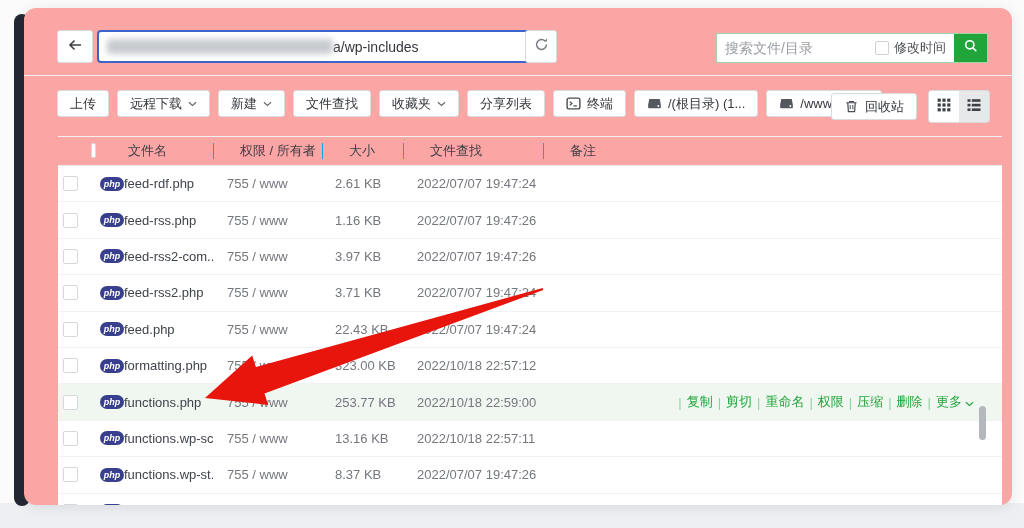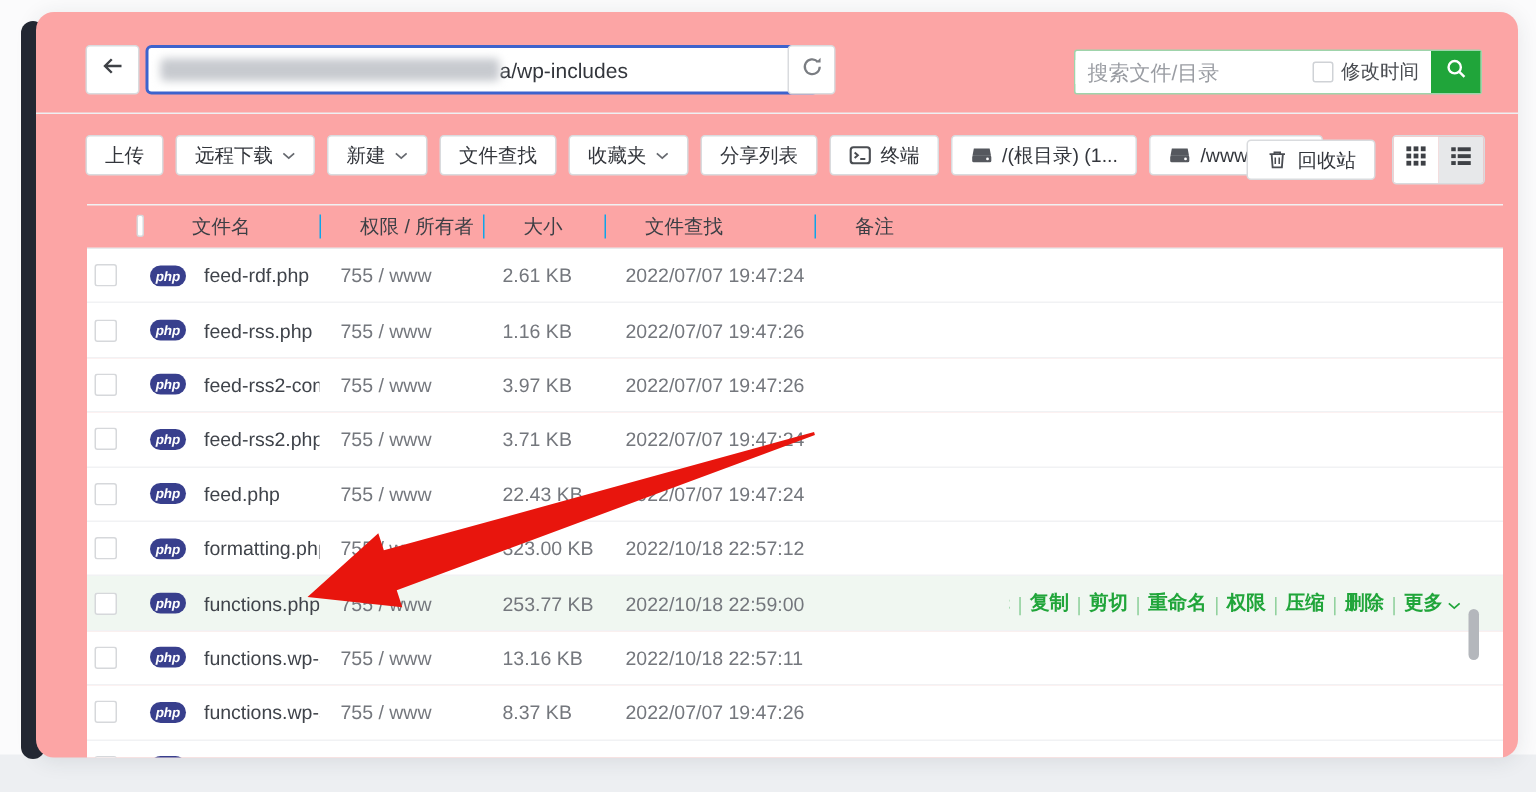--- a/index.html
+++ b/index.html
@@ -51,27 +51,27 @@
   .th.first { padding-left:4px; }
   .th-ops { text-align:right; padding-right:28px; }
   .checkbox { width:15px; height:15px; border:1px solid #d6d8db; border-radius:2px; background:#fff; cursor:pointer; }
   .c-check { display:flex; justify-content:flex-start; padding-left:5px; }
 
   .tbody { position:absolute; left:34px; top:158px; width:944px; }
   .row { display:grid; grid-template-columns:38px 117px 109px 81px 140px 130px 1fr; align-items:center;
     height:36.4px; border-bottom:1px solid #f1f2f4; font-size:13px; color:#74777d; background:#fff; cursor:default; }
   .row.highlighted { background:#f0f7f1; }
   .cell { overflow:hidden; white-space:nowrap; }
-  .c-name { display:flex; align-items:center; gap:12px; padding-left:4px; color:#3f434a; }
+  .c-name { display:flex; align-items:center; gap:0; padding-left:4px; color:#3f434a; }
   .php-badge { width:24px; height:14px; border-radius:7px; background:#383f8d; color:#fff; font-size:9px;
     font-style:italic; font-weight:bold; line-height:14px; text-align:center; flex:none; }
   .pad14 { padding-left:14px; }
   .pad13 { padding-left:13px; }
   .c-ops { display:flex; justify-content:flex-end; align-items:center; padding-right:28px; gap:5px; }
-  .op { color:#20a53a; cursor:pointer; white-space:nowrap; display:inline-flex; align-items:center; gap:3px;font-weight:bold; }
+  .op { color:#20a53a; cursor:pointer; white-space:nowrap; display:inline-flex; align-items:center; gap:3px; }
   .op-sep { color:rgba(32,165,58,.45); }
 
   .scroll-thumb { position:absolute; left:955px; top:398px; width:7px; height:34px; border-radius:4px; background:#b4b7bc; }
 
   .arrow-overlay { position:absolute; left:0; top:0; z-index:10; pointer-events:none; }
 </style>
 </head>
 <body>
 
 <div class="bottom-strip"></div>

